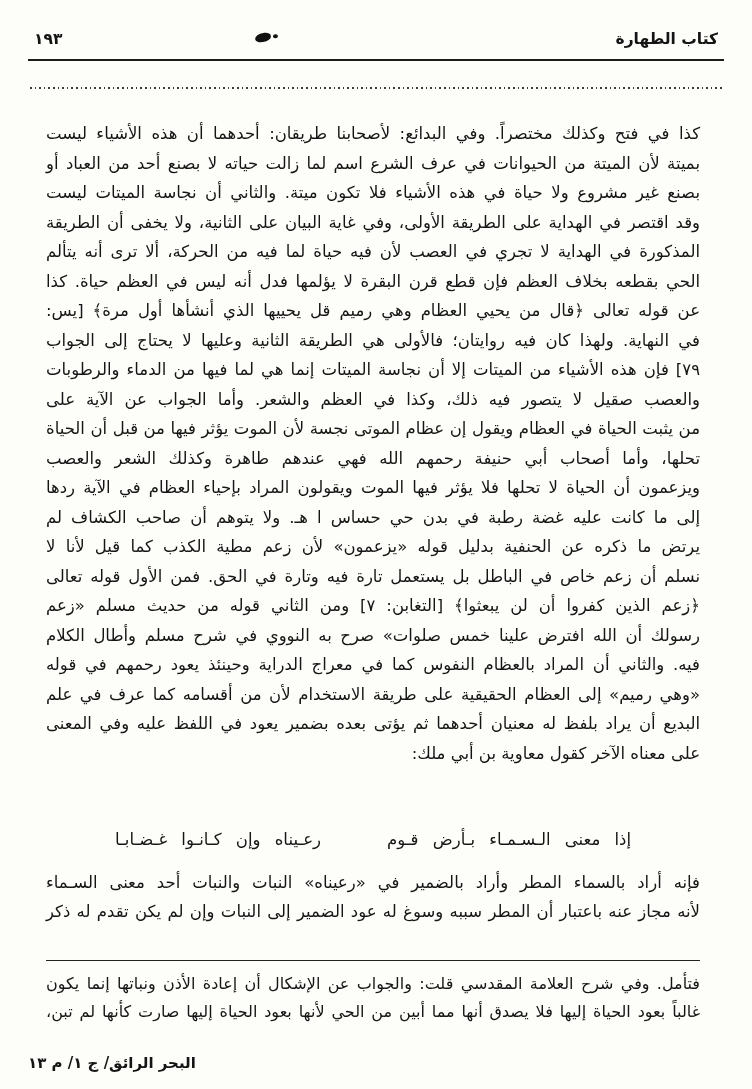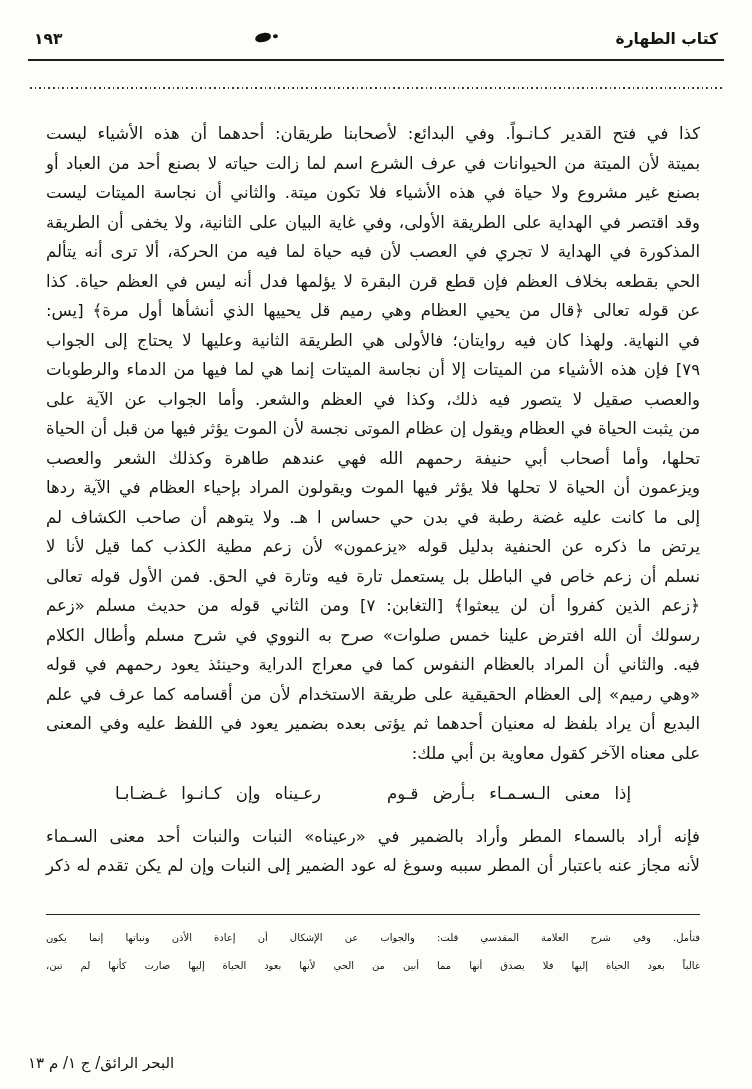--- a/index.html
+++ b/index.html
@@ -51,51 +51,51 @@
     white-space:normal;
   }
   .block--short-last .line:last-child {
     text-align-last:right;
   }
   .poem {
     display:flex; justify-content:center; gap:66px;
     margin:11px 0 13px;
     font-size:16.5px; font-weight:500;
   }
-  .hemistich { word-spacing:9px; white-space:nowrap; }
+  .hemistich { word-spacing:9px; white-space:nowrap;margin-top:46px; }
   .footnote-divider {
     border:none; height:1.5px; background:#222;
     margin:33px 0 9px; width:100%;
   }
-  .footnote { font-size:10px; line-height:27.5px; }
+  .footnote { font-size:16px; line-height:27.5px; }
   
   .book-footer {
     position:absolute; bottom:17px; left:28px;
-    font-size:15px; font-weight:normal;
+    font-size:15px; font-weight:bold;
     direction:rtl;
   }
 </style>
 </head>
 <body>
 
 <div class="page">
 
   <div class="page-header">
     <span>كتاب الطهارة</span>
     <span>١٩٣</span>
   </div>
 
   <div class="ink-mark"></div>
   <div class="header-rule"></div>
   <div class="dotted-rule"></div>
 
   <div class="body-text">
 
     <div class="block block--short-last">
-        <div class="line">كذا في فتح القدير كـانـواً. وفي البدائع: لأصحابنا طريقان: أحدهما أن هذه الأشياء ليست</div>
+        <div class="line">كذا في فتح وكذلك مختصراً. وفي البدائع: لأصحابنا طريقان: أحدهما أن هذه الأشياء ليست</div>
         <div class="line">بميتة لأن الميتة من الحيوانات في عرف الشرع اسم لما زالت حياته لا بصنع أحد من العباد أو</div>
         <div class="line">بصنع غير مشروع ولا حياة في هذه الأشياء فلا تكون ميتة. والثاني أن نجاسة الميتات ليست</div>
         <div class="line">وقد اقتصر في الهداية على الطريقة الأولى، وفي غاية البيان على الثانية، ولا يخفى أن الطريقة</div>
         <div class="line">المذكورة في الهداية لا تجري في العصب لأن فيه حياة لما فيه من الحركة، ألا ترى أنه يتألم</div>
         <div class="line">الحي بقطعه بخلاف العظم فإن قطع قرن البقرة لا يؤلمها فدل أنه ليس في العظم حياة. كذا</div>
         <div class="line">عن قوله تعالى ﴿قال من يحيي العظام وهي رميم قل يحييها الذي أنشأها أول مرة﴾ [يس:</div>
         <div class="line">في النهاية. ولهذا كان فيه روايتان؛ فالأولى هي الطريقة الثانية وعليها لا يحتاج إلى الجواب</div>
         <div class="line">٧٩] فإن هذه الأشياء من الميتات إلا أن نجاسة الميتات إنما هي لما فيها من الدماء والرطوبات</div>
         <div class="line">والعصب صقيل لا يتصور فيه ذلك، وكذا في العظم والشعر. وأما الجواب عن الآية على</div>
         <div class="line">من يثبت الحياة في العظام ويقول إن عظام الموتى نجسة لأن الموت يؤثر فيها من قبل أن الحياة</div>

